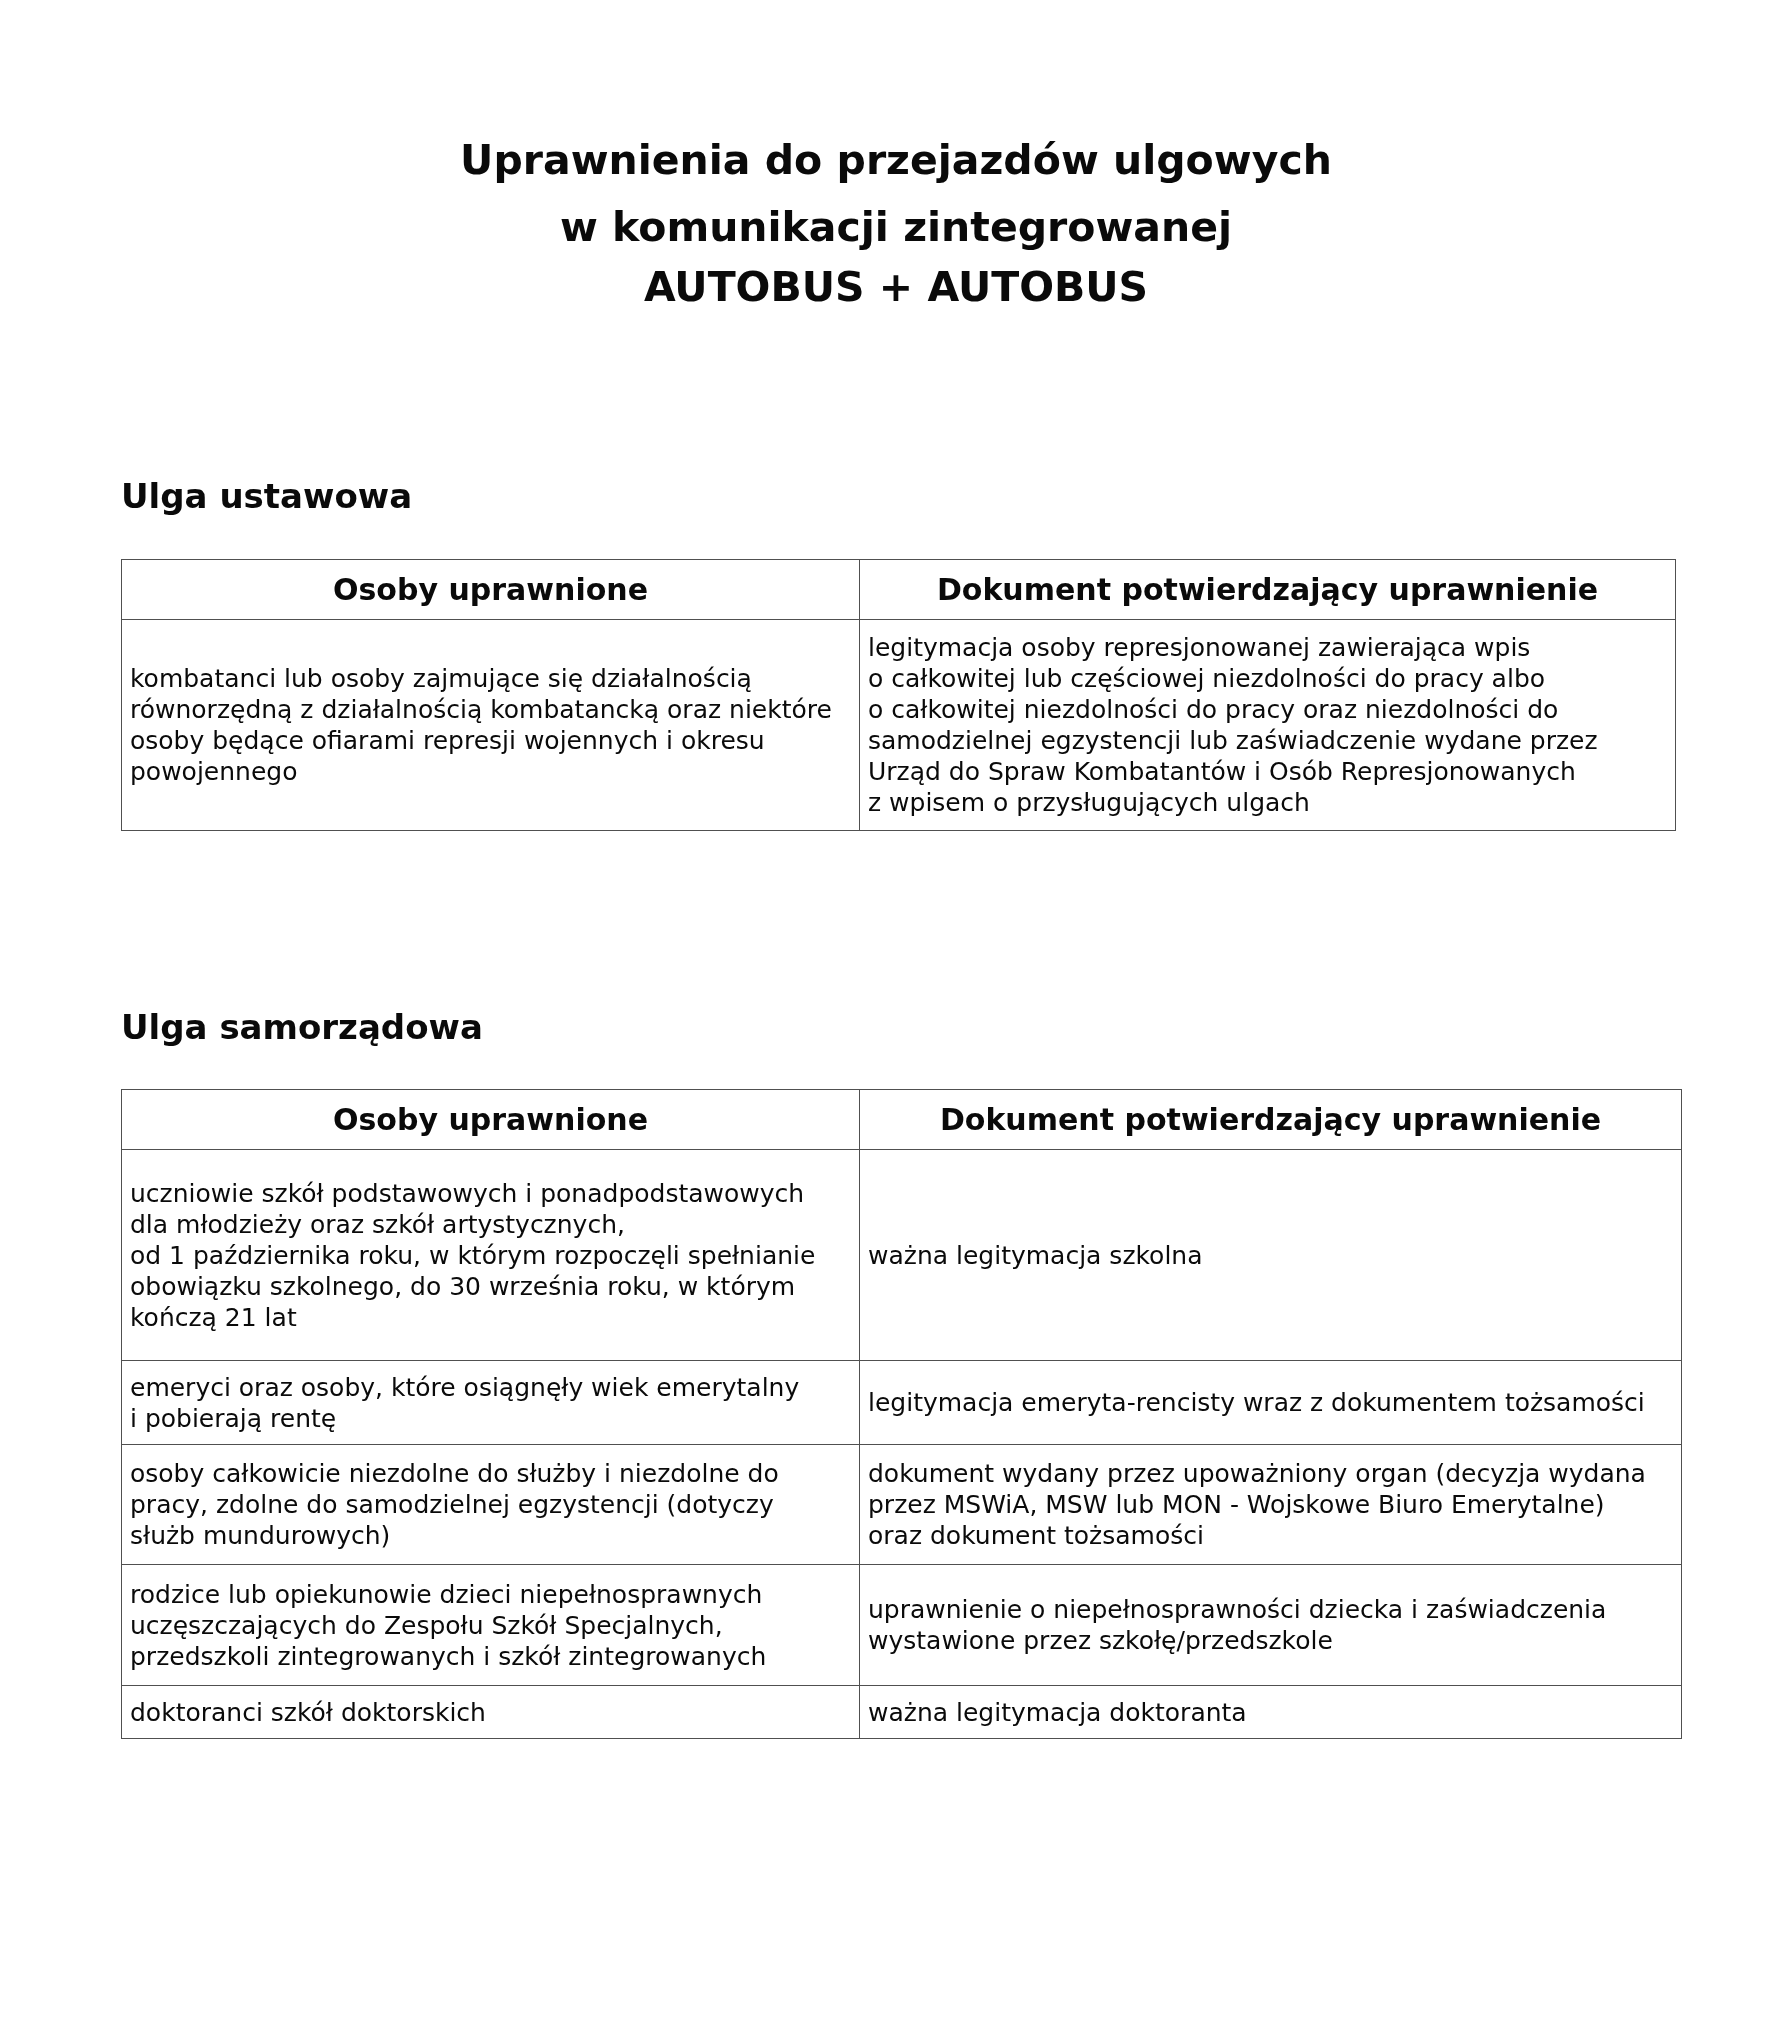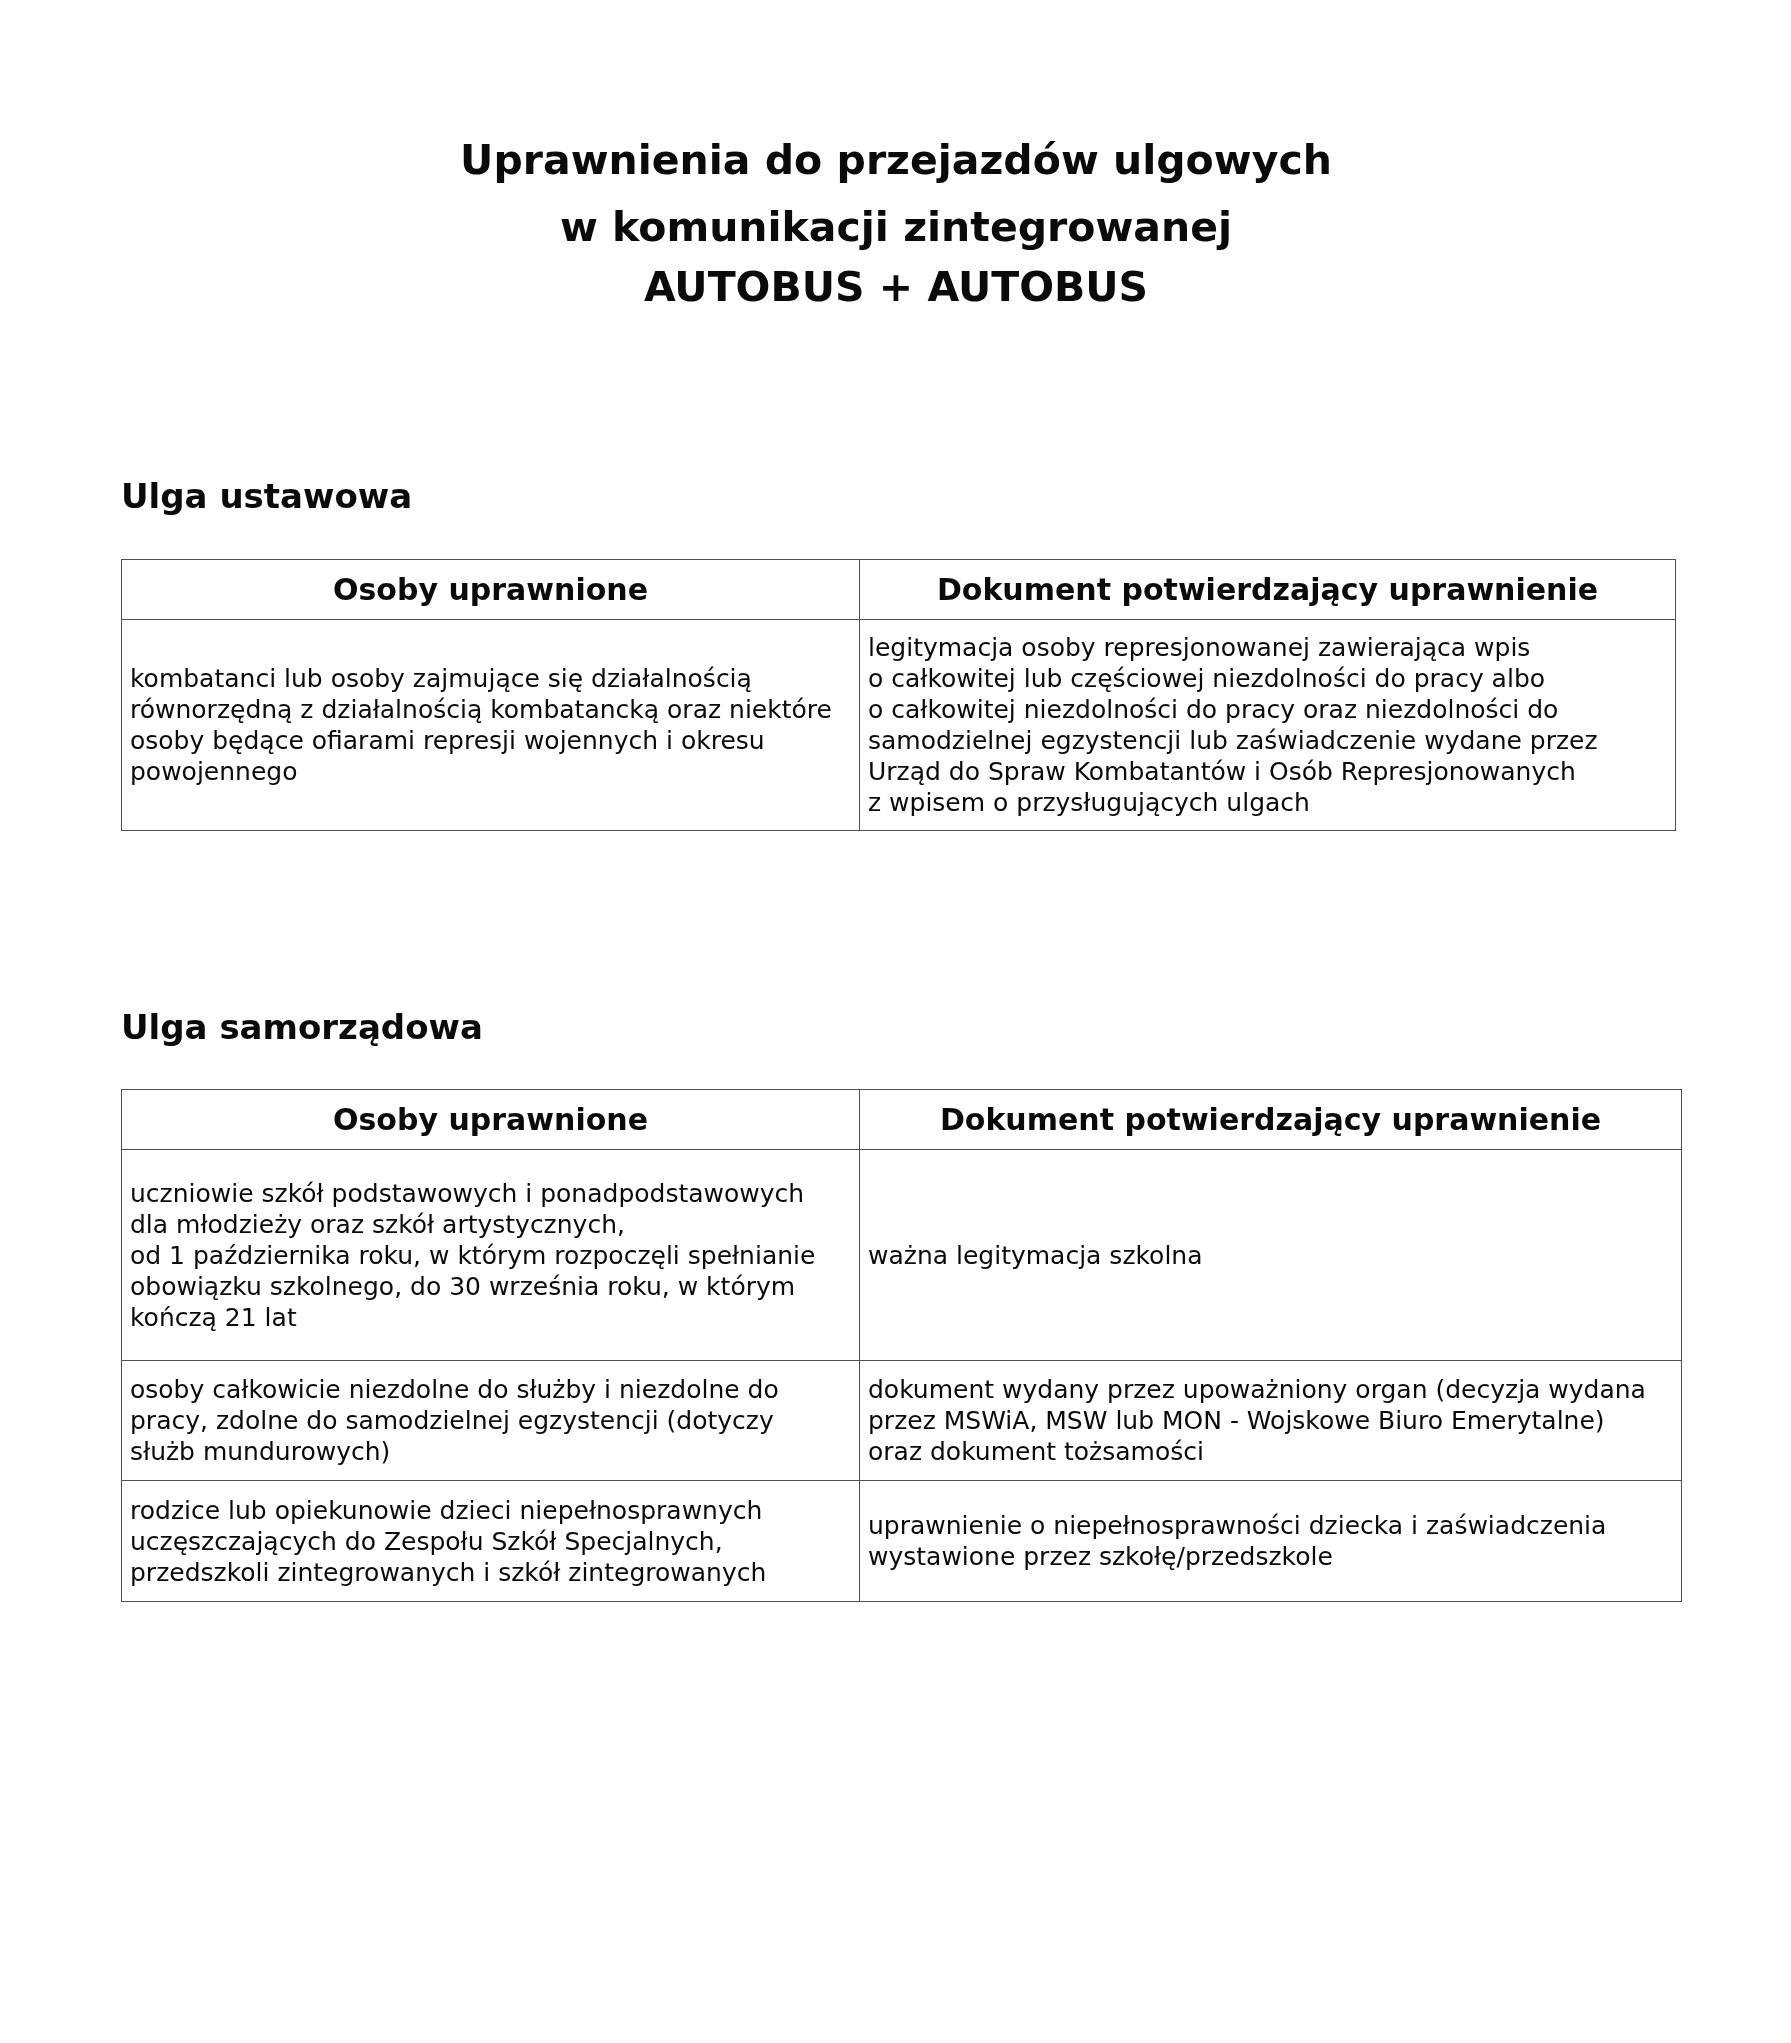--- a/index.html
+++ b/index.html
@@ -83,30 +83,39 @@
     <th>Dokument potwierdzający uprawnienie</th>
   </tr>
   <tr style="height:211px;">
     <td>uczniowie szkół podstawowych i ponadpodstawowych
 dla młodzieży oraz szkół artystycznych,
 od 1 października roku, w którym rozpoczęli spełnianie
 obowiązku szkolnego, do 30 września roku, w którym
 kończą 21 lat</td>
     <td>ważna legitymacja szkolna</td>
   </tr>
+  <tr style="height:84px;">
+    <td>emeryci oraz osoby, które osiągnęły wiek emerytalny
+i pobierają rentę</td>
+    <td>legitymacja emeryta-rencisty wraz z dokumentem tożsamości</td>
+  </tr>
   <tr style="height:120px;">
     <td>osoby całkowicie niezdolne do służby i niezdolne do
 pracy, zdolne do samodzielnej egzystencji (dotyczy
 służb mundurowych)</td>
     <td>dokument wydany przez upoważniony organ (decyzja wydana
 przez MSWiA, MSW lub MON - Wojskowe Biuro Emerytalne)
 oraz dokument tożsamości</td>
   </tr>
   <tr style="height:121px;">
     <td>rodzice lub opiekunowie dzieci niepełnosprawnych
 uczęszczających do Zespołu Szkół Specjalnych,
 przedszkoli zintegrowanych i szkół zintegrowanych</td>
     <td>uprawnienie o niepełnosprawności dziecka i zaświadczenia
 wystawione przez szkołę/przedszkole</td>
   </tr>
+  <tr style="height:53px;">
+    <td>doktoranci szkół doktorskich</td>
+    <td>ważna legitymacja doktoranta</td>
+  </tr>
 </tbody>
   </table>
 
 
 </body></html>

